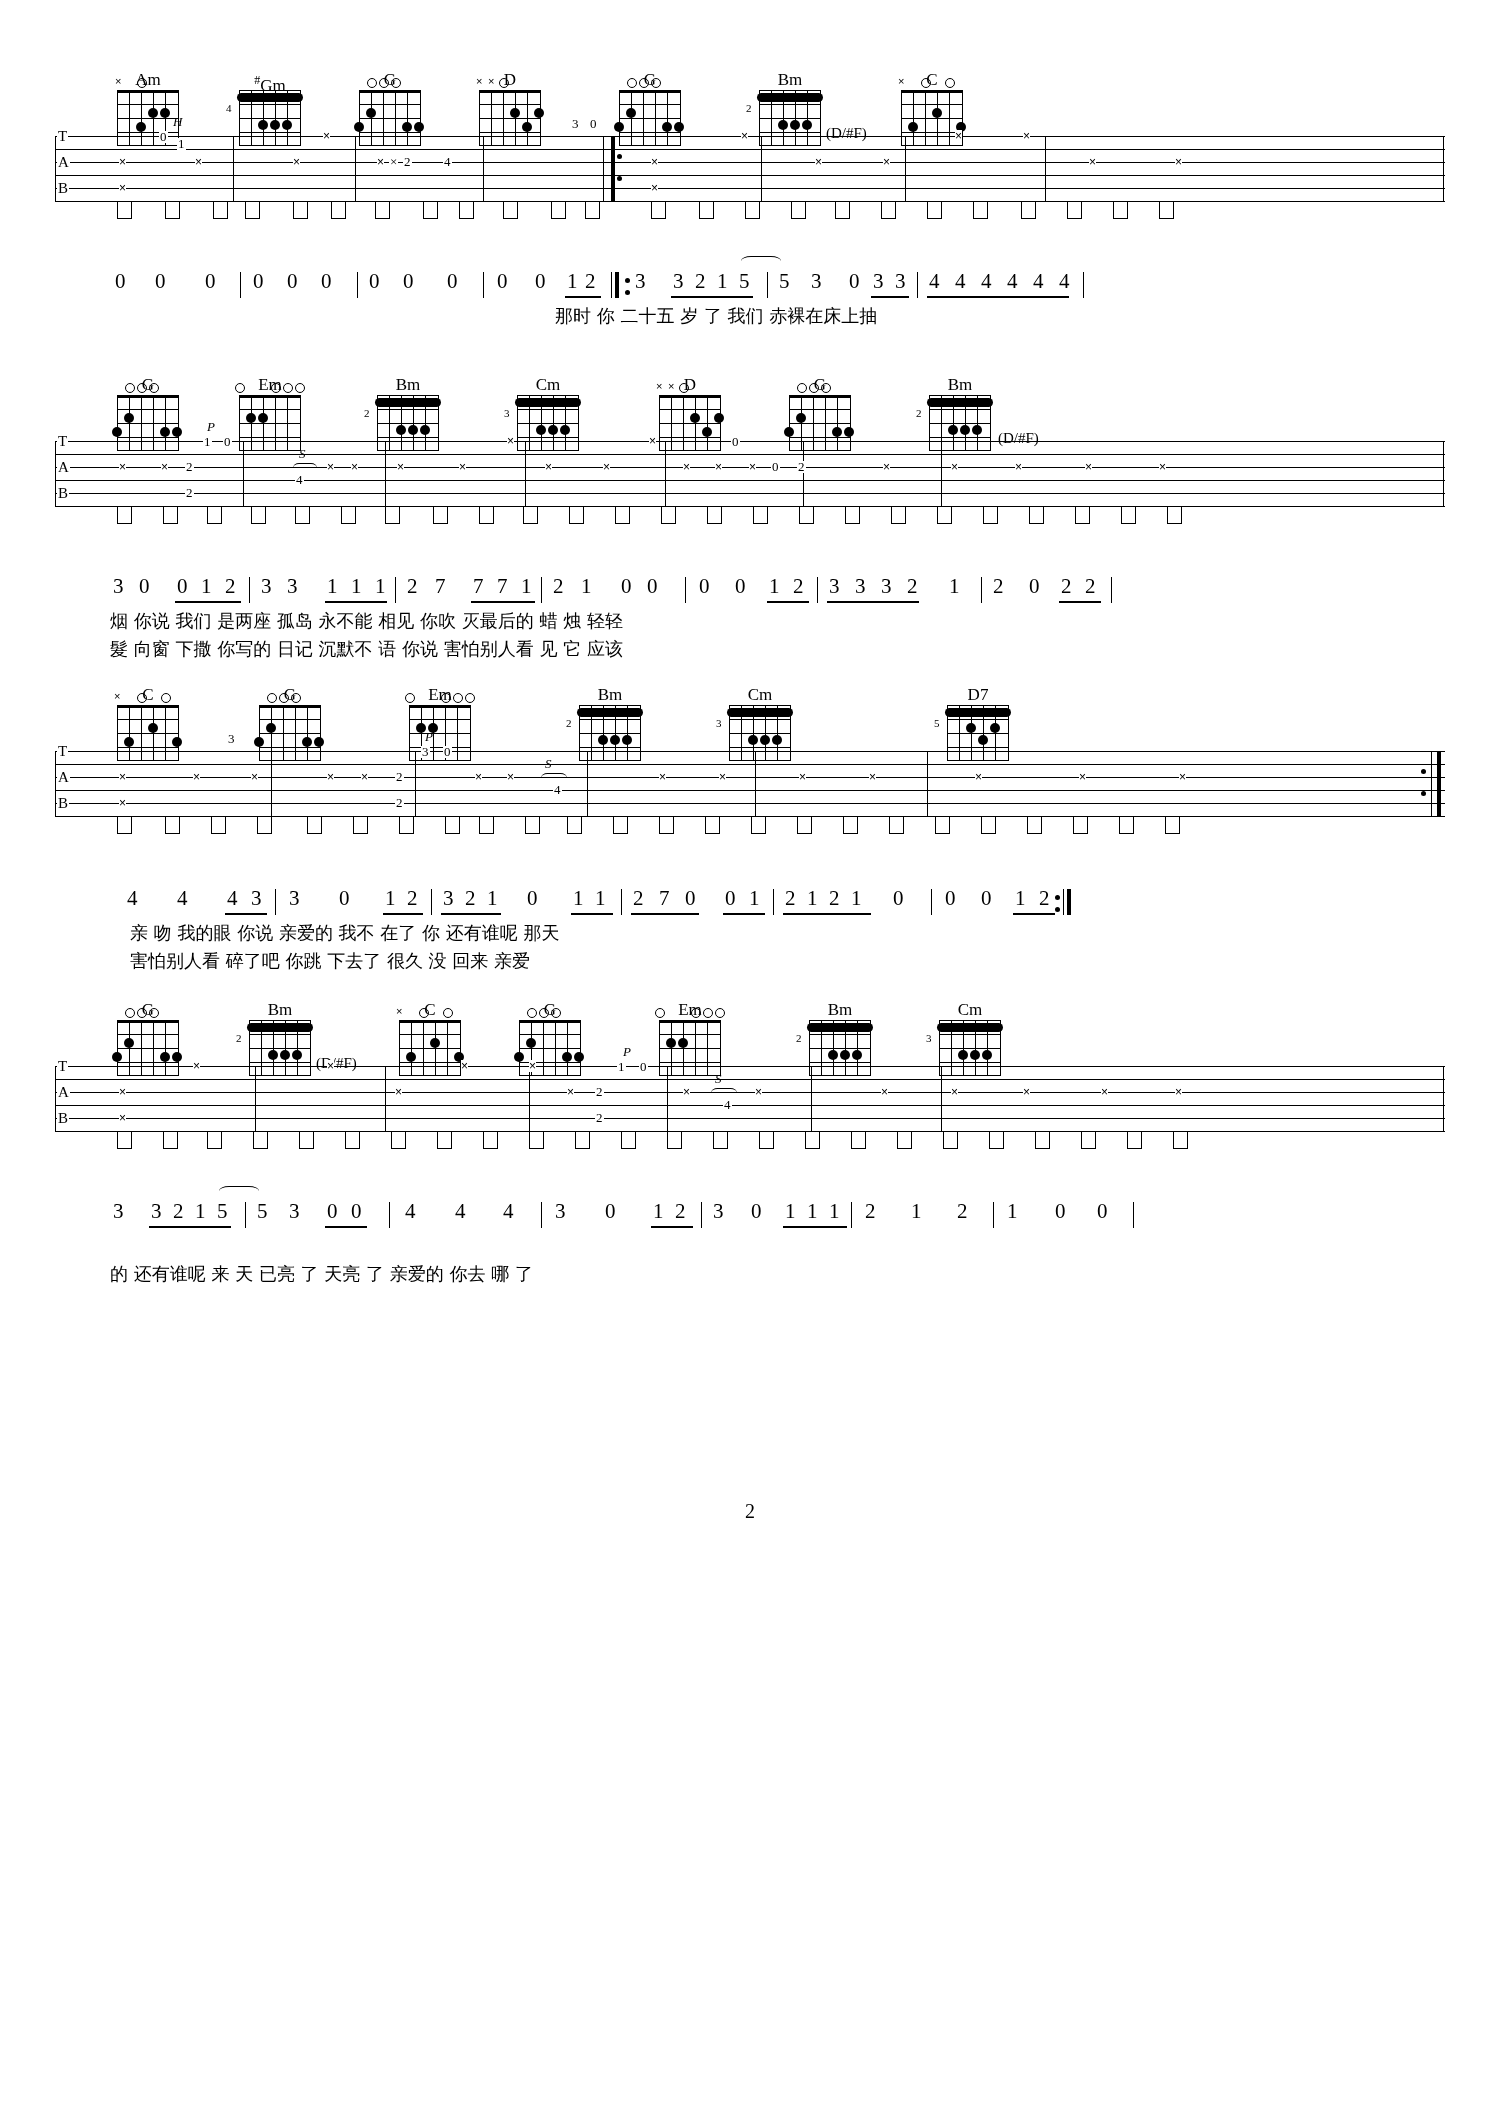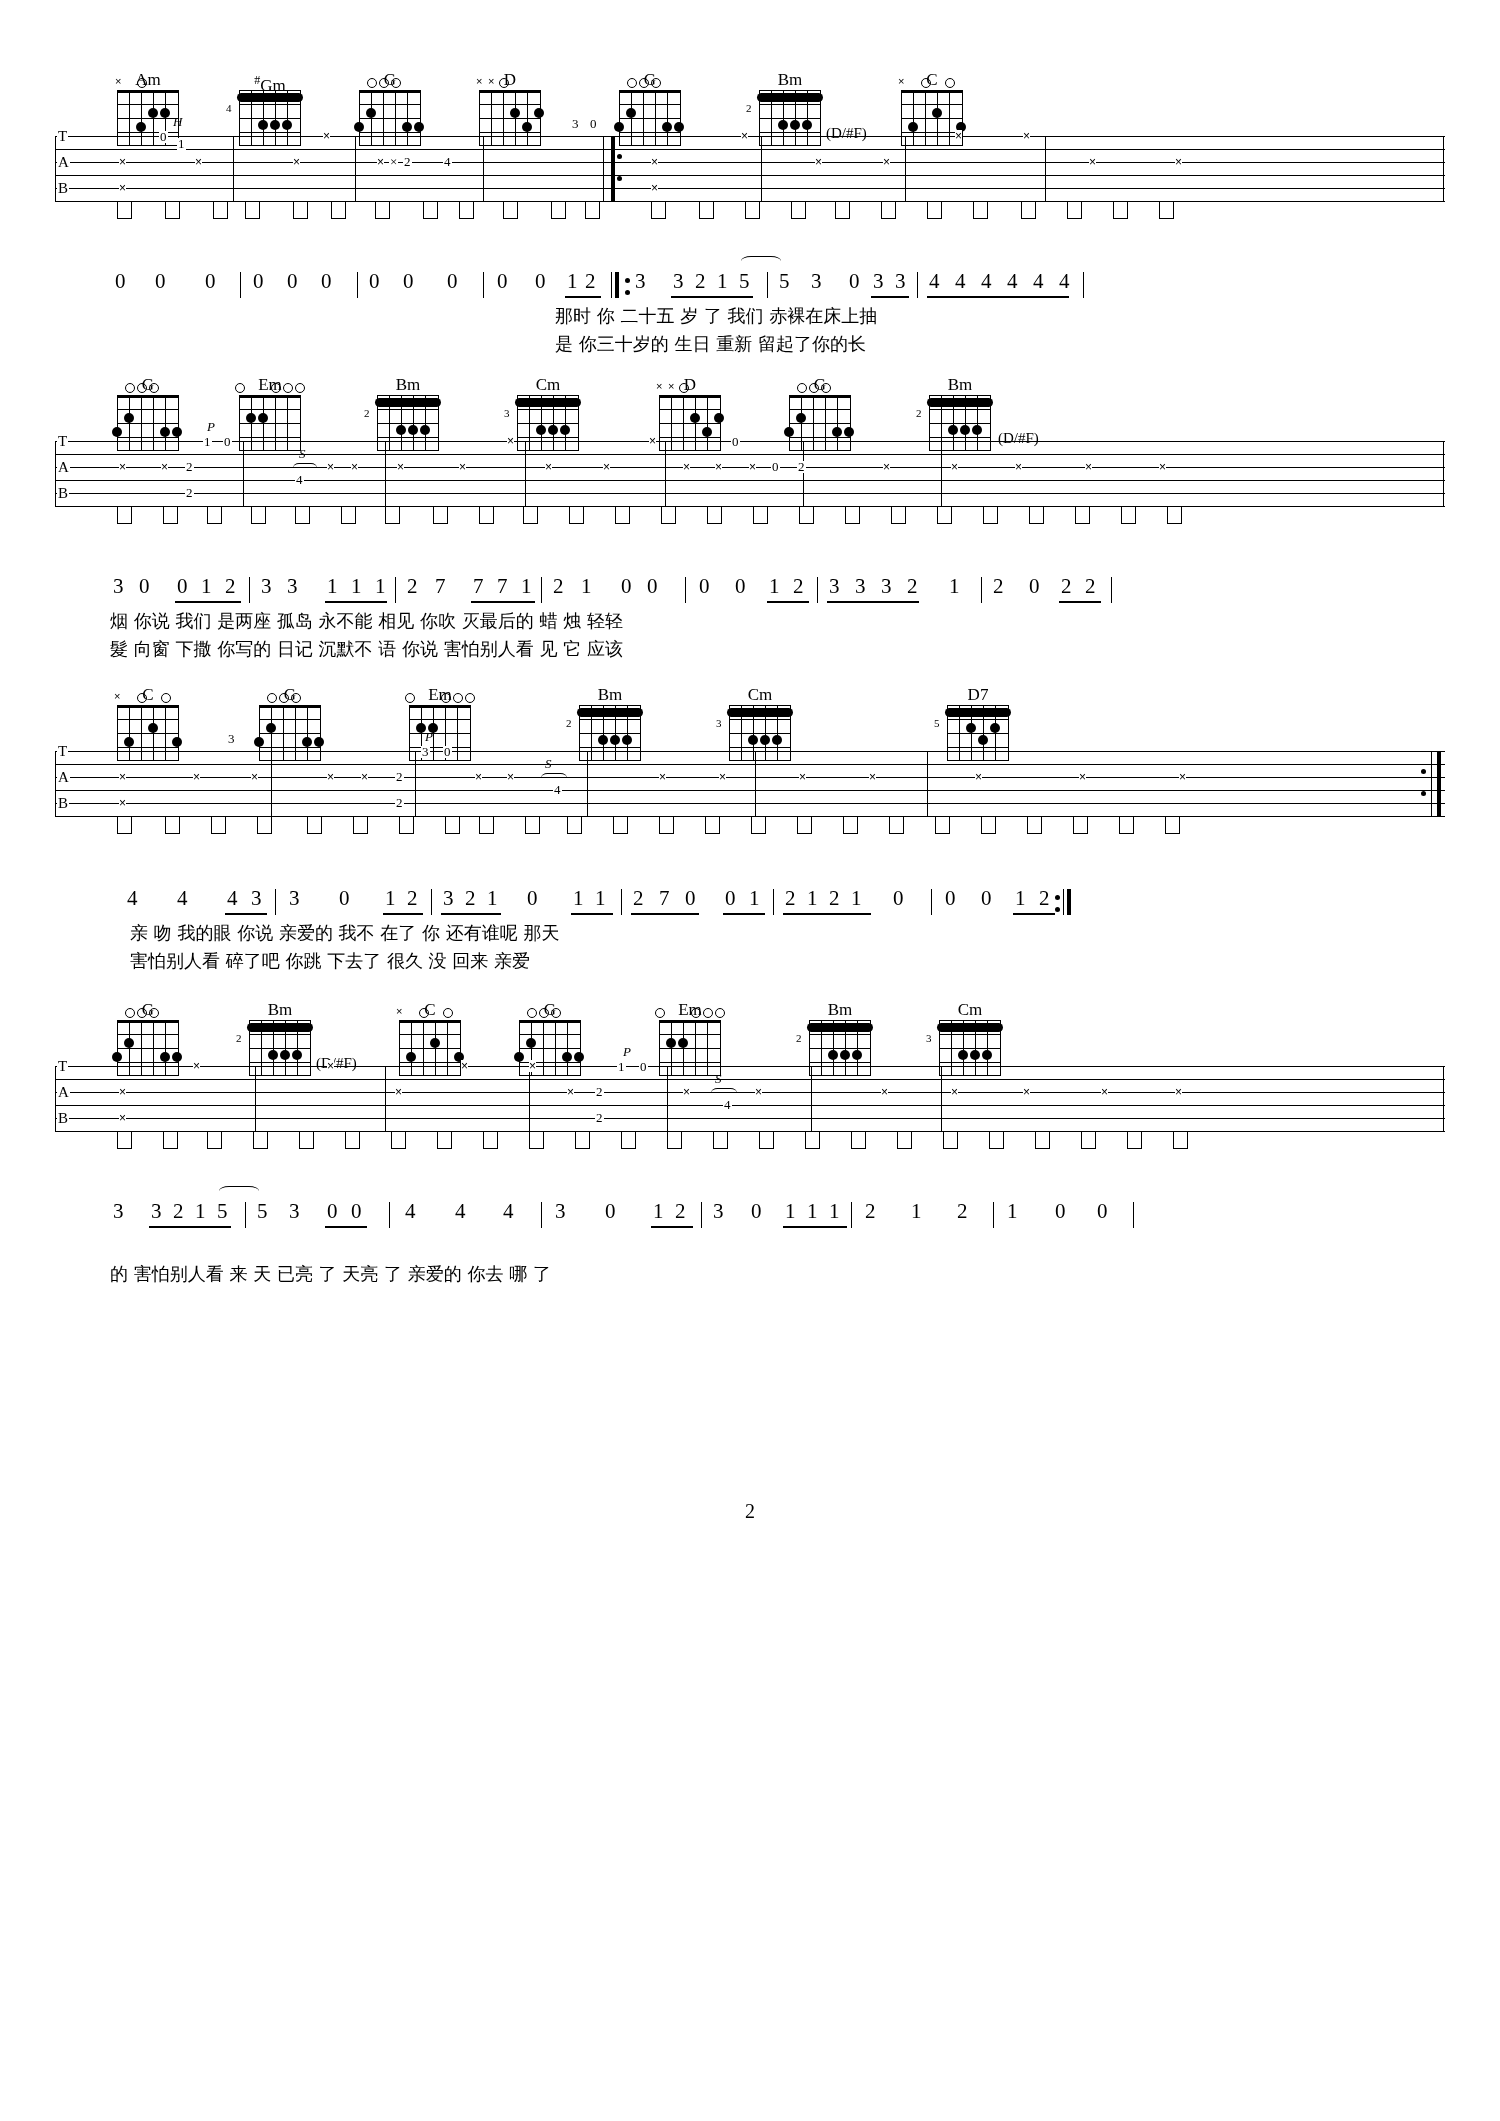--- a/index.html
+++ b/index.html
@@ -329,23 +329,20 @@
       <div class="mel" style="left:900px;">4</div>
       <div class="mel" style="left:926px;">4</div>
       <div class="mel" style="left:952px;">4</div>
       <div class="mel" style="left:978px;">4</div>
       <div class="mel" style="left:1004px;">4</div>
       <div class="mund" style="left:872px;top:26px;width:142px;"></div>
       <div class="mbar" style="left:1028px;"></div>
     </div>
     <div class="lyricline" style="top:236px;">
       <div class="ly" style="left:500px;">那时  你  二十五 岁   了   我们  赤裸在床上抽</div>
-    </div>
-    <div class="lyricline" style="top:264px;">
-      <div class="ly" style="left:500px;">是  你三十岁的  生日   重新  留起了你的长</div>
     </div>
   </div>
 
   <div class="system" style="top:375px;">
     <div class="chordrow">
       <div class="chord" style="left:100px;">
         <div class="cname">G</div>
         <div class="grid">
           <div class="nut"></div>
           <div class="vline" style="left:0;"></div>
@@ -1153,18 +1150,18 @@
       <div class="mel" style="left:810px;">2</div>
       <div class="mel" style="left:856px;">1</div>
       <div class="mel" style="left:902px;">2</div>
       <div class="mbar" style="left:938px;"></div>
       <div class="mel" style="left:952px;">1</div>
       <div class="mel" style="left:1000px;">0</div>
       <div class="mel" style="left:1042px;">0</div>
       <div class="mbar" style="left:1078px;"></div>
     </div>
     <div class="lyricline" style="top:264px;">
-      <div class="ly" style="left:55px;">的  害怕别人看  来      天 已亮 了    天亮 了   亲爱的 你去 哪  了</div>
+      <div class="ly" style="left:55px;">的  还有谁呢  来      天 已亮 了    天亮 了   亲爱的 你去 哪  了</div>
     </div>
   </div>
 
   <div class="pagenum" style="top:1500px;">2</div>
 </div>
 
 </body></html>

